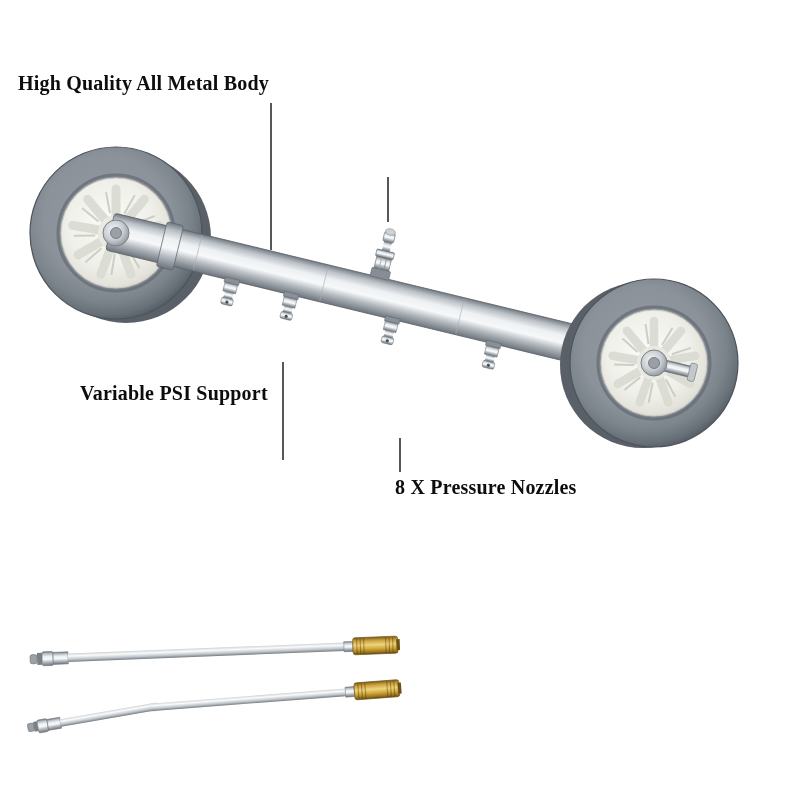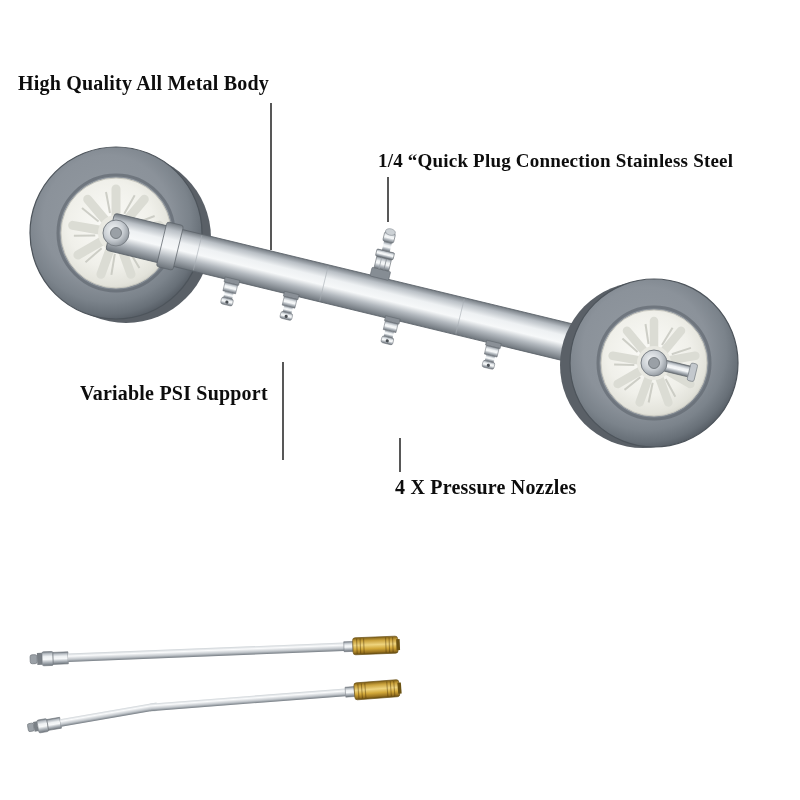--- a/index.html
+++ b/index.html
@@ -206,17 +206,16 @@
       <rect x="346" y="702" width="9" height="10" fill="url(#metalV)" stroke="#6d737a" stroke-width="0.5"></rect>
       <rect x="355" y="698.5" width="45" height="17" rx="2.5" fill="url(#brassGrad)" stroke="#6e551b" stroke-width="0.7"></rect>
       <path d="M359 699.5v15 M362.5 699.5v15 M366 699.5v15 M388 699.5v15 M391.5 699.5v15 M395 699.5v15" stroke="rgba(70,45,0,0.4)" stroke-width="1.1" fill="none"></path>
       <rect x="398.5" y="701.5" width="3.5" height="11" fill="#6b5212"></rect>
     </g>
   </g>
 </g>
 </svg>
 
 <div class="label" style="left:18px;top:72px">High Quality All Metal Body</div>
-<div class="label small" style="left:378px;top:150px">1/4 “Quick Plug Connection Stainless Steel</div>
 <div class="label" style="left:80px;top:382px">Variable PSI Support</div>
-<div class="label" style="left:395px;top:476px">4 X Pressure Nozzles</div>
+<div class="label" style="left:395px;top:476px">8 X Pressure Nozzles</div>
 
 </div>
 
 </body></html>

